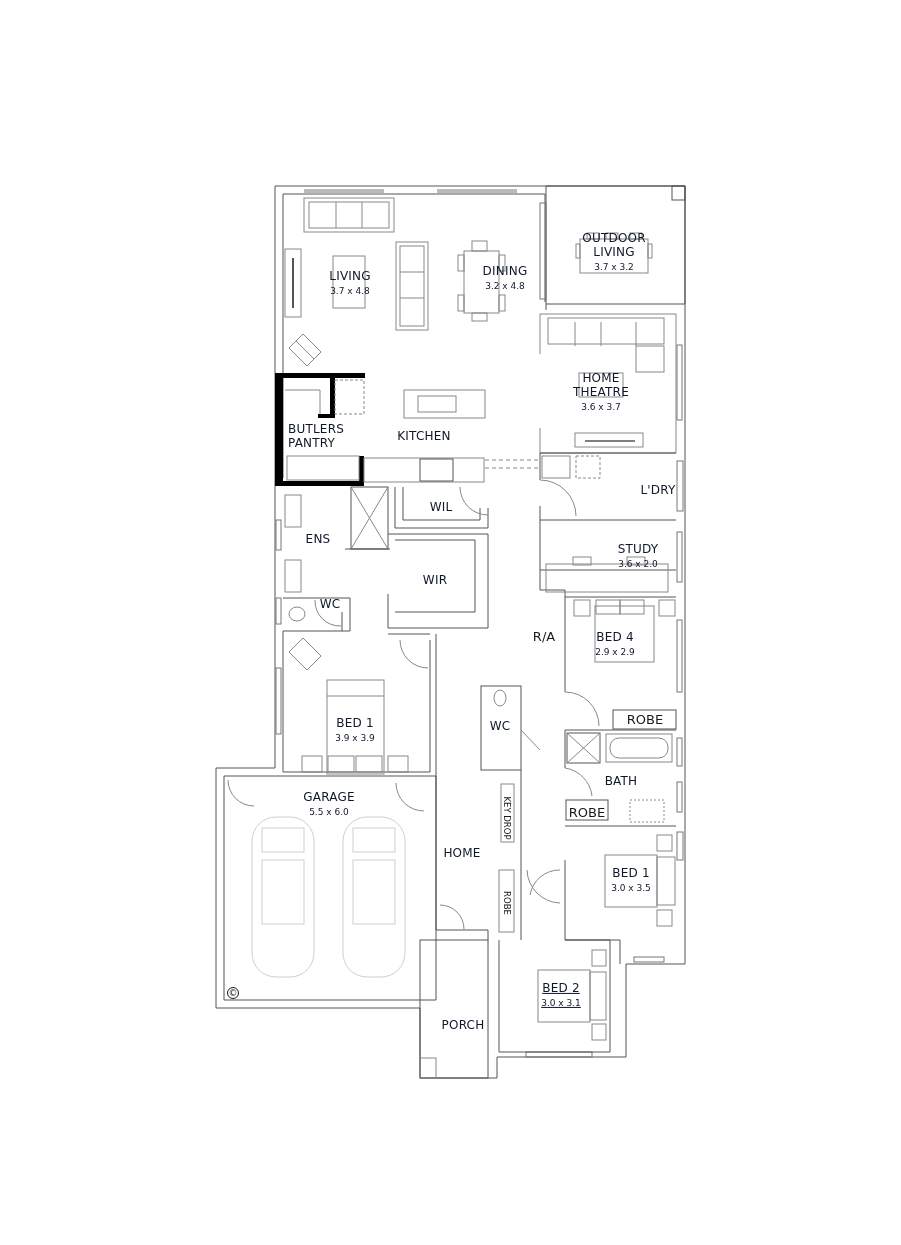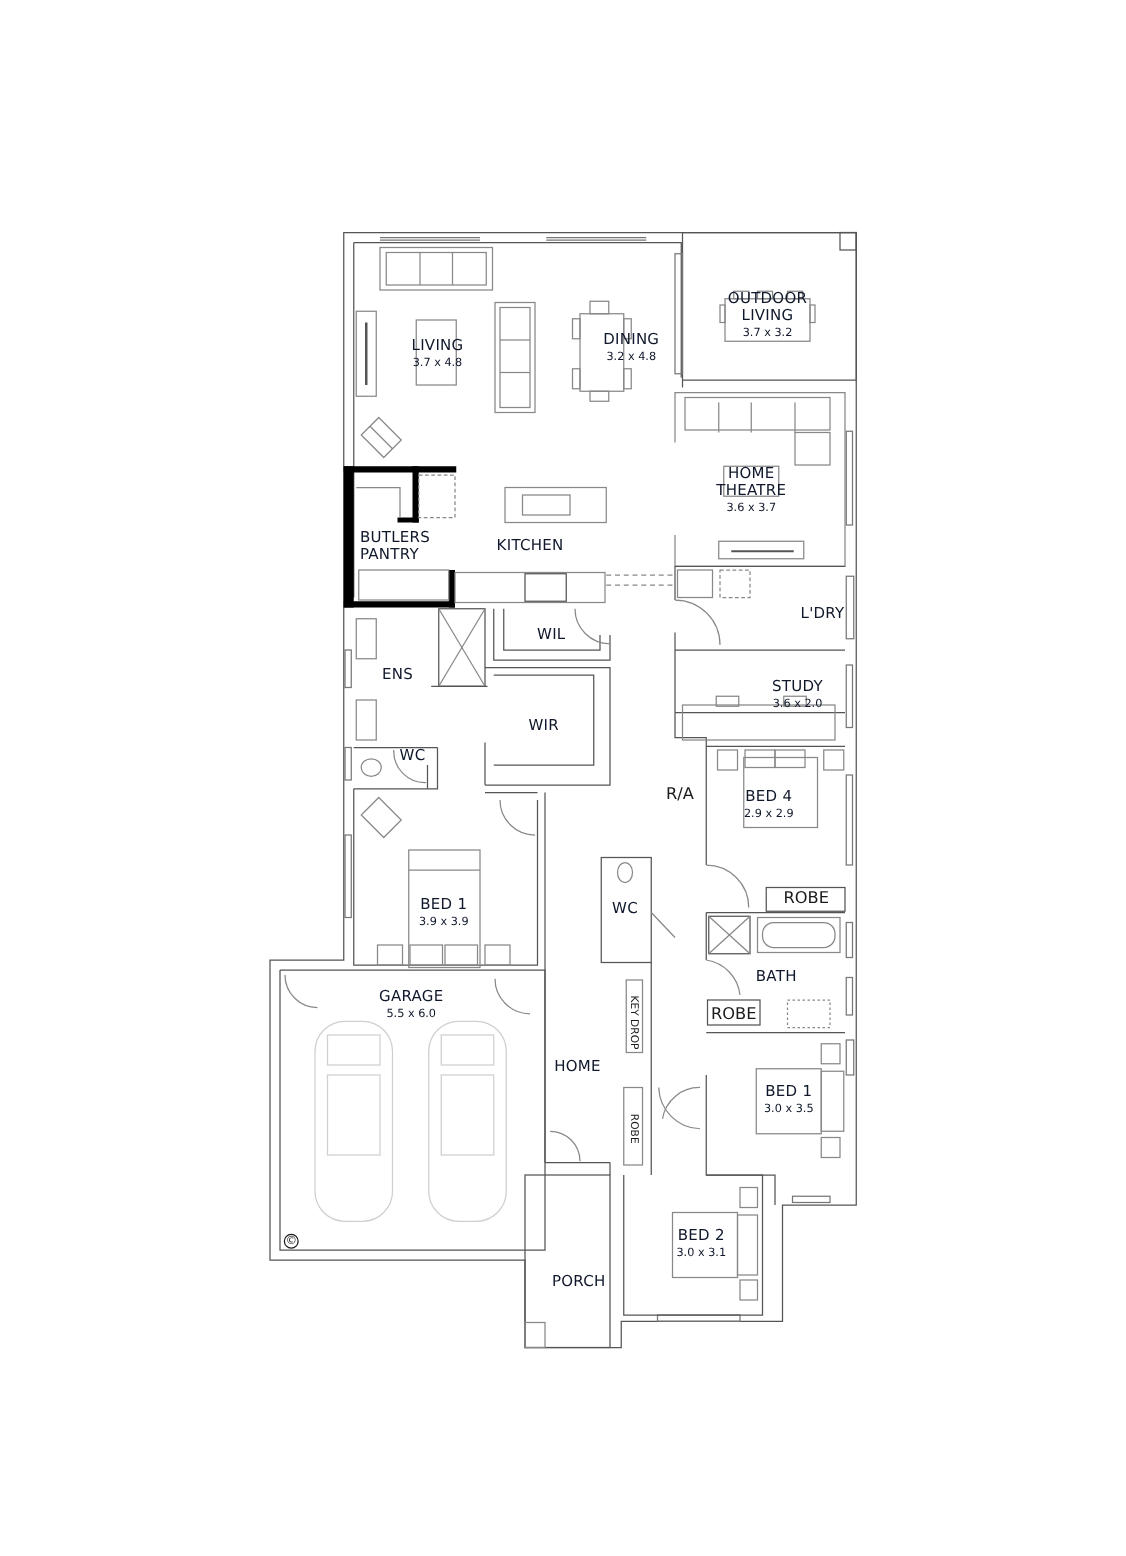--- a/index.html
+++ b/index.html
@@ -302,20 +302,20 @@
 </div>
 <div class="room-label" style="left:462px;top:854px;">
   <div class="room-name">HOME</div>
 </div>
 <div class="vert-label" style="left:507px;top:818px;">KEY DROP</div>
 <div class="vert-label" style="left:507px;top:903px;">ROBE</div>
 <div class="room-label" style="left:631px;top:880px;">
   <div class="room-name">BED 1</div>
   <div class="room-size">3.0 x 3.5</div>
 </div>
-<div class="room-label" style="left:561px;top:995px;">
+<div class="room-label" style="left:561px;top:995px;text-decoration:underline;">
   <div class="room-name">BED 2</div>
   <div class="room-size">3.0 x 3.1</div>
 </div>
 <div class="room-label" style="left:463px;top:1026px;text-align:right;">
   <div class="room-name">PORCH</div>
 </div>
 <div class="copyright" style="left:233px;top:993px;">©</div>
 
 </body></html>

